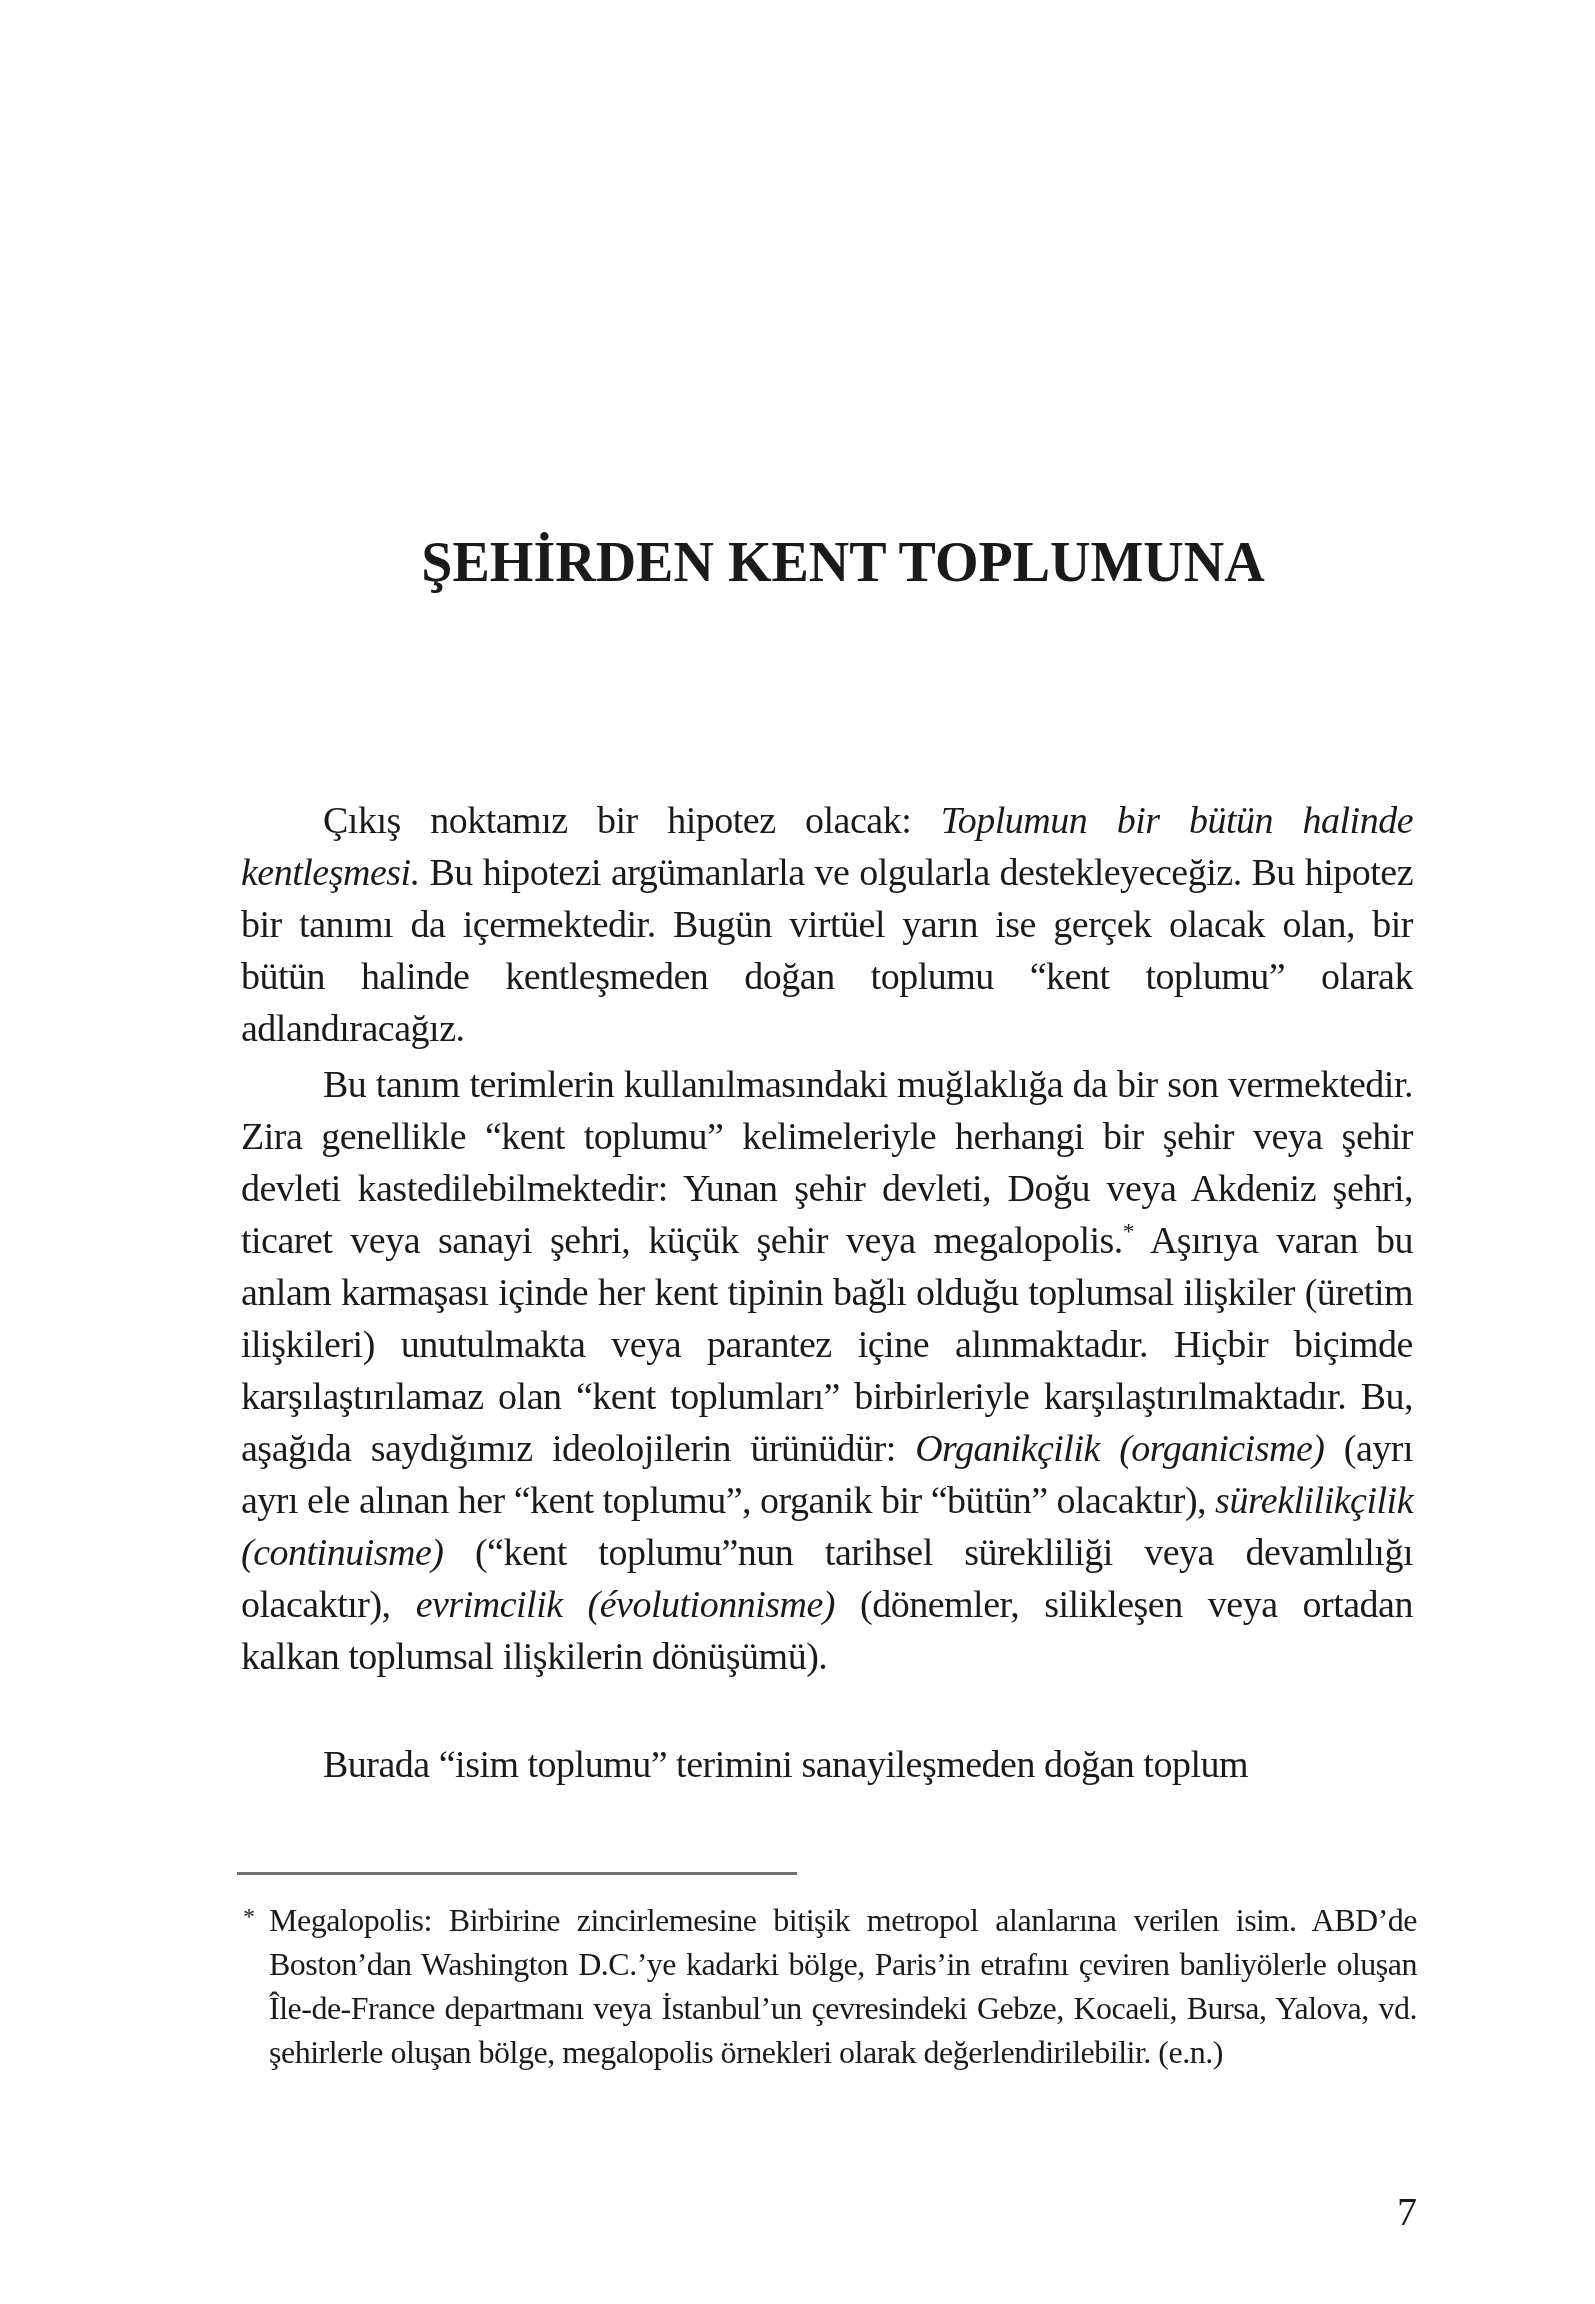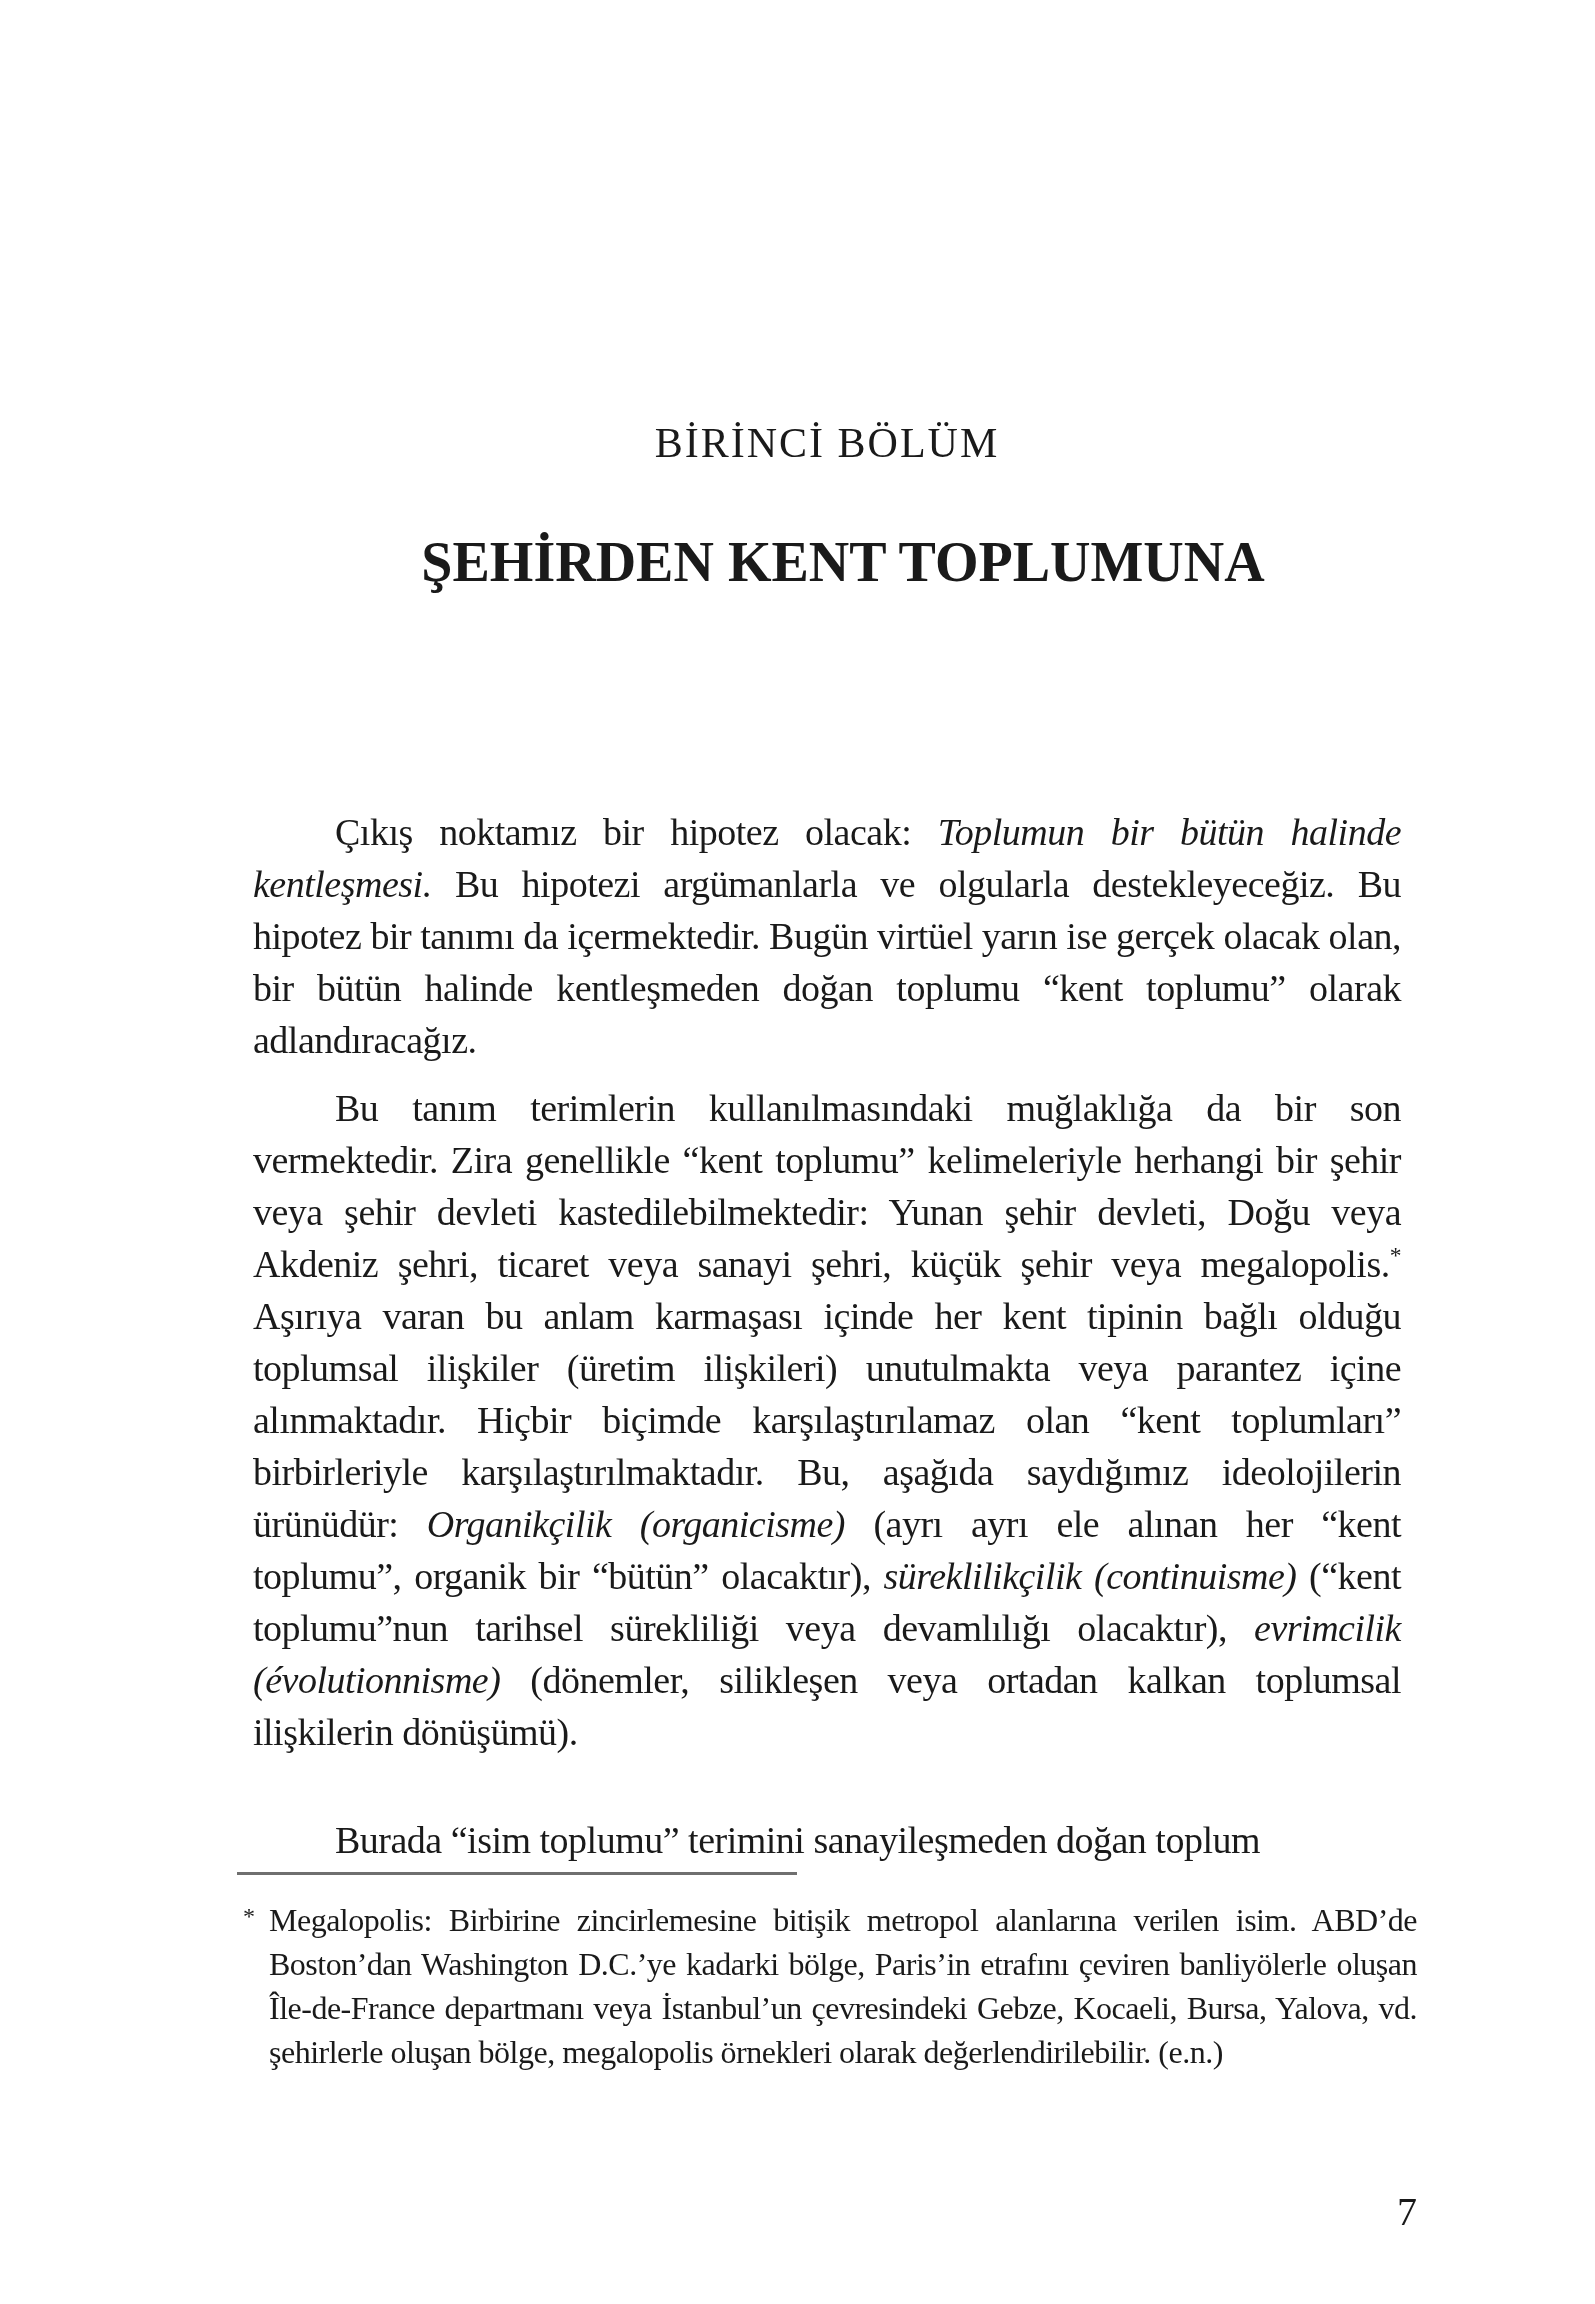--- a/index.html
+++ b/index.html
@@ -41,21 +41,21 @@
     position: absolute;
     top: 790px;
     left: 237px;
     width: 1180px;
     font-size: 38px;
     line-height: 52px;
     letter-spacing: -0.5px;
     text-align: justify;
   }
   .body-text p {
-    margin: 16px;
+    margin: 4px;
     text-indent: 82px;
   }
   .para-spaced { margin-top: 56px !important; }
   .it { font-style: italic; }
   .fnref {
     font-size: 0.62em;
     line-height: 0;
     vertical-align: super;
   }
   .footnote-rule {
@@ -91,21 +91,20 @@
     width: 1180px;
     text-align: right;
     font-size: 40px;
   }
 </style>
 </head>
 <body>
 
 <div class="page">
 
-  <div class="chapter-heading">BİRİNCİ BÖLÜM</div>
 
   <h1 class="page-title">ŞEHİRDEN KENT TOPLUMUNA</h1>
 
   <div class="body-text">
 
     <p><span>Çıkış noktamız bir hipotez olacak: </span><span class="it">Toplumun bir bütün halinde kentleşmesi.</span><span> Bu hipotezi argümanlarla ve olgularla destekleyeceğiz. Bu hipotez bir tanımı da içermektedir. Bugün virtüel yarın ise gerçek olacak olan, bir bütün halinde kentleşmeden doğan toplumu “kent toplumu” olarak adlandıracağız.</span></p>
 
     <p><span>Bu tanım terimlerin kullanılmasındaki muğlaklığa da bir son vermektedir. Zira genellikle “kent toplumu” kelimeleriyle herhangi bir şehir veya şehir devleti kastedilebilmektedir: Yunan şehir devleti, Doğu veya Akdeniz şehri, ticaret veya sanayi şehri, küçük şehir veya megalopolis.</span><sup class="fnref">*</sup><span> Aşırıya varan bu anlam karmaşası içinde her kent tipinin bağlı olduğu toplumsal ilişkiler (üretim ilişkileri) unutulmakta veya parantez içine alınmaktadır. Hiçbir biçimde karşılaştırılamaz olan “kent toplumları” birbirleriyle karşılaştırılmaktadır. Bu, aşağıda saydığımız ideolojilerin ürünüdür: </span><span class="it">Organikçilik (organicisme)</span><span> (ayrı ayrı ele alınan her “kent toplumu”, organik bir “bütün” olacaktır), </span><span class="it">süreklilikçilik (continuisme)</span><span> (“kent toplumu”nun tarihsel sürekliliği veya devamlılığı olacaktır), </span><span class="it">evrimcilik (évolutionnisme)</span><span> (dönemler, silikleşen veya ortadan kalkan toplumsal ilişkilerin dönüşümü).</span></p>
 
     <p class="para-spaced"><span>Burada “isim toplumu” terimini sanayileşmeden doğan toplum</span></p>

